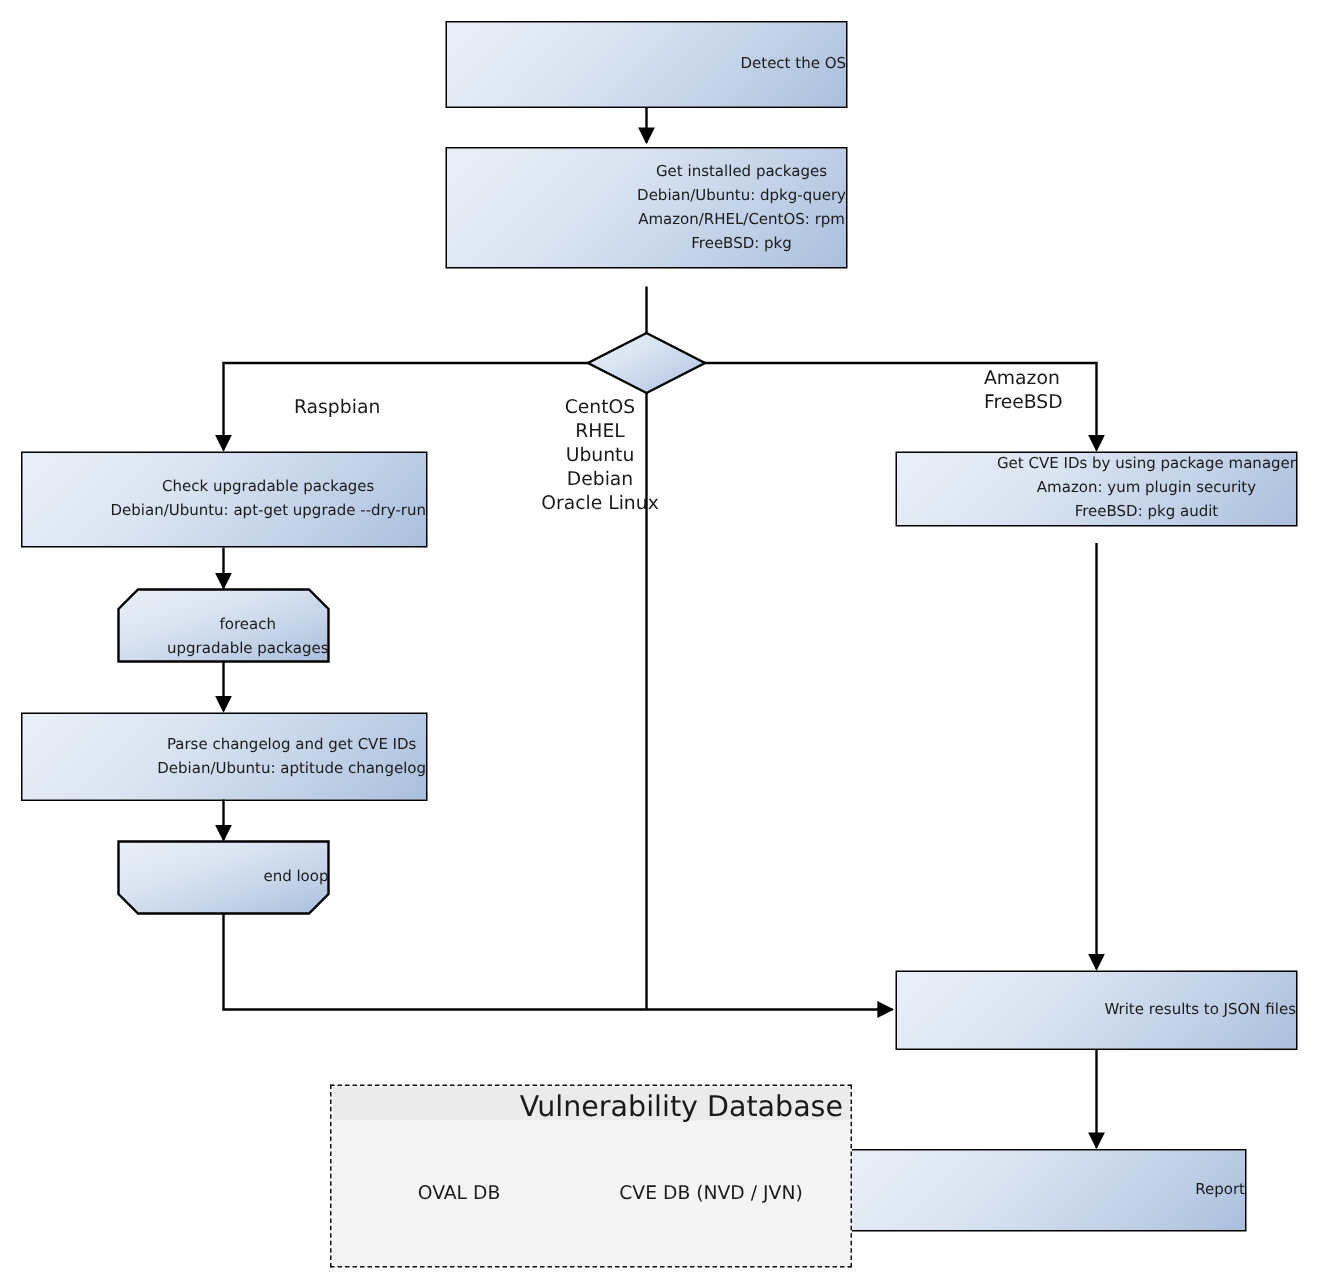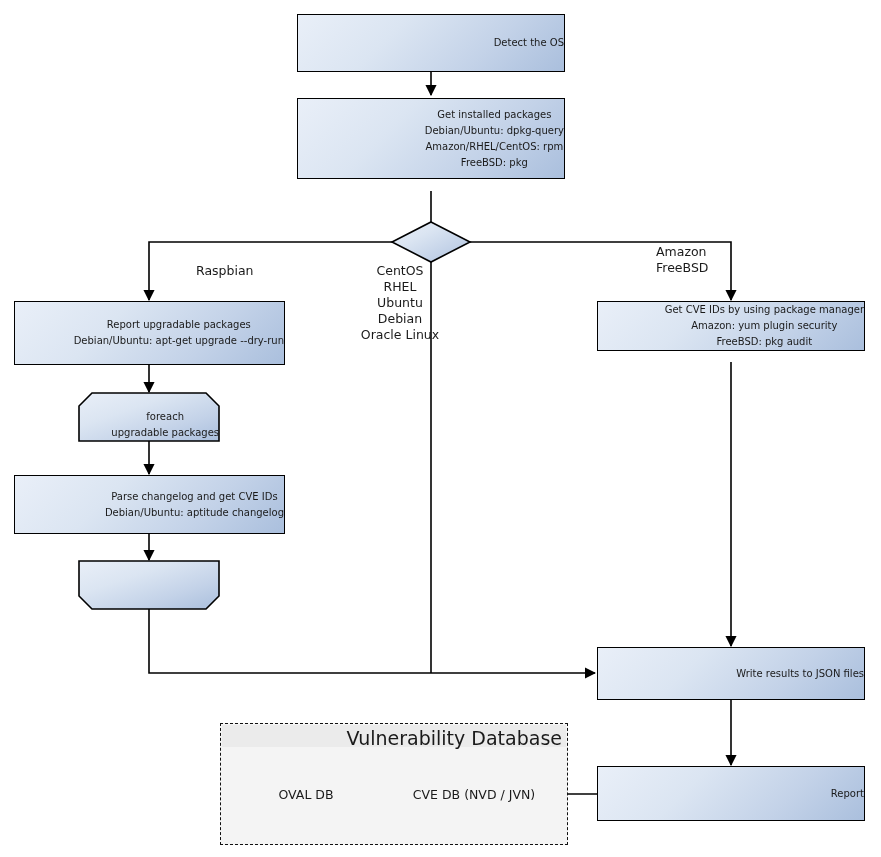--- a/index.html
+++ b/index.html
@@ -148,46 +148,49 @@
   </div>
 
   <div class="node box" style="left:297px; top:98px; width:268px; height:81px;">
     <span>Get installed packages
 Debian/Ubuntu: dpkg-query
 Amazon/RHEL/CentOS: rpm
 FreeBSD: pkg</span>
   </div>
 
   <div class="node box" style="left:14px; top:301px; width:271px; height:64px;">
-    <span>Report upgradable packages
+    <span>Check upgradable packages
 Debian/Ubuntu: apt-get upgrade --dry-run</span>
   </div>
 
   <div class="node" style="left:79px; top:393px; width:140px; height:64px;">
     <span>foreach
 upgradable  packages</span>
   </div>
 
   <div class="node box" style="left:14px; top:475px; width:271px; height:59px;">
     <span>Parse changelog and get  CVE IDs
 Debian/Ubuntu: aptitude changelog</span>
   </div>
 
+  <div class="node" style="left:79px; top:561px; width:140px; height:48px;">
+    <span>end loop</span>
+  </div>
 
   <div class="node box" style="left:597px; top:301px; width:268px; height:50px;">
     <span>Get CVE IDs by using package manager
 Amazon: yum plugin security
 FreeBSD: pkg audit</span>
   </div>
 
   <div class="node box" style="left:597px; top:647px; width:268px; height:53px;">
     <span>Write results to JSON files</span>
   </div>
 
-  <div class="node box" style="left:597px; top:766px; width:268px; height:55px;padding-left:17px;">
+  <div class="node box" style="left:563px; top:766px; width:268px; height:55px;padding-left:17px;">
     <span>Report</span>
   </div>
 
   <div class="edge-label" style="left:196px; top:263px; text-align:left;">Raspbian</div>
 
   <div class="edge-label" style="left:340px; top:263px; width:120px; text-align:center;">CentOS
 RHEL
 Ubuntu
 Debian
 Oracle Linux</div>

